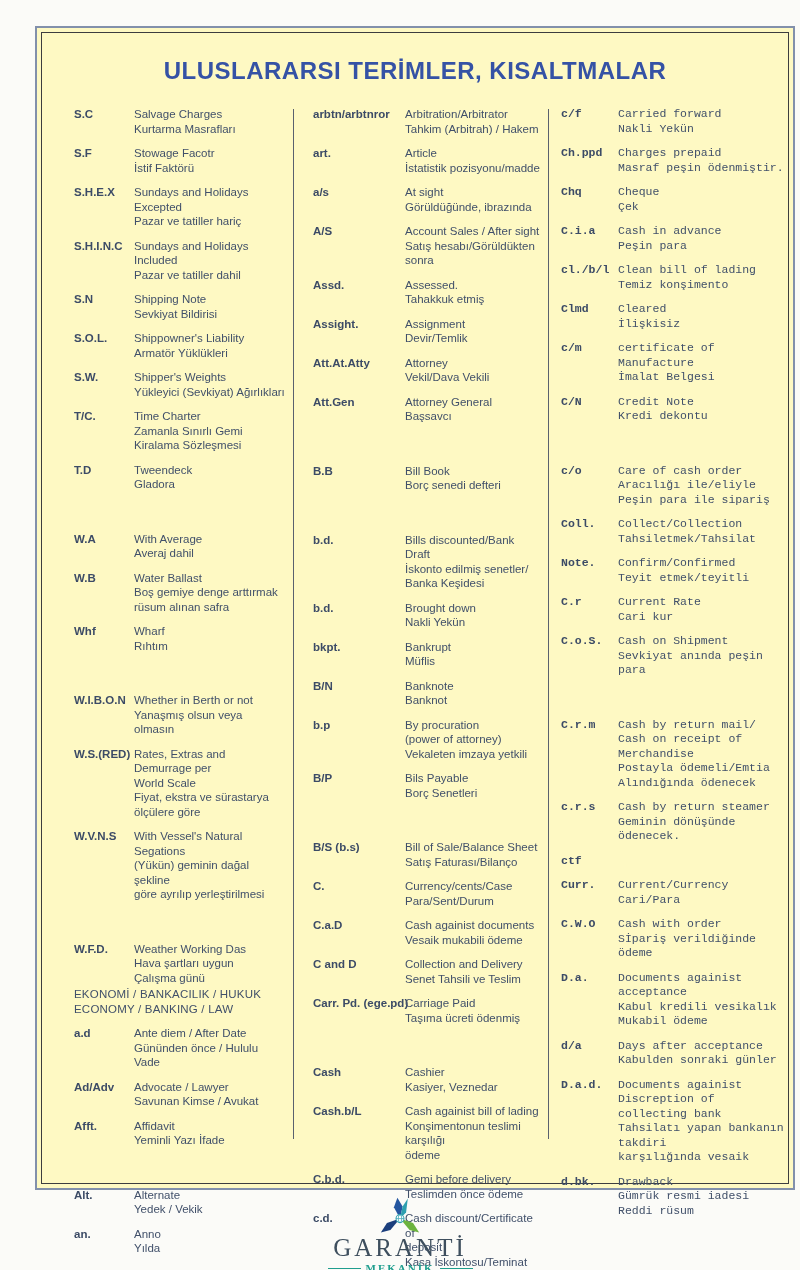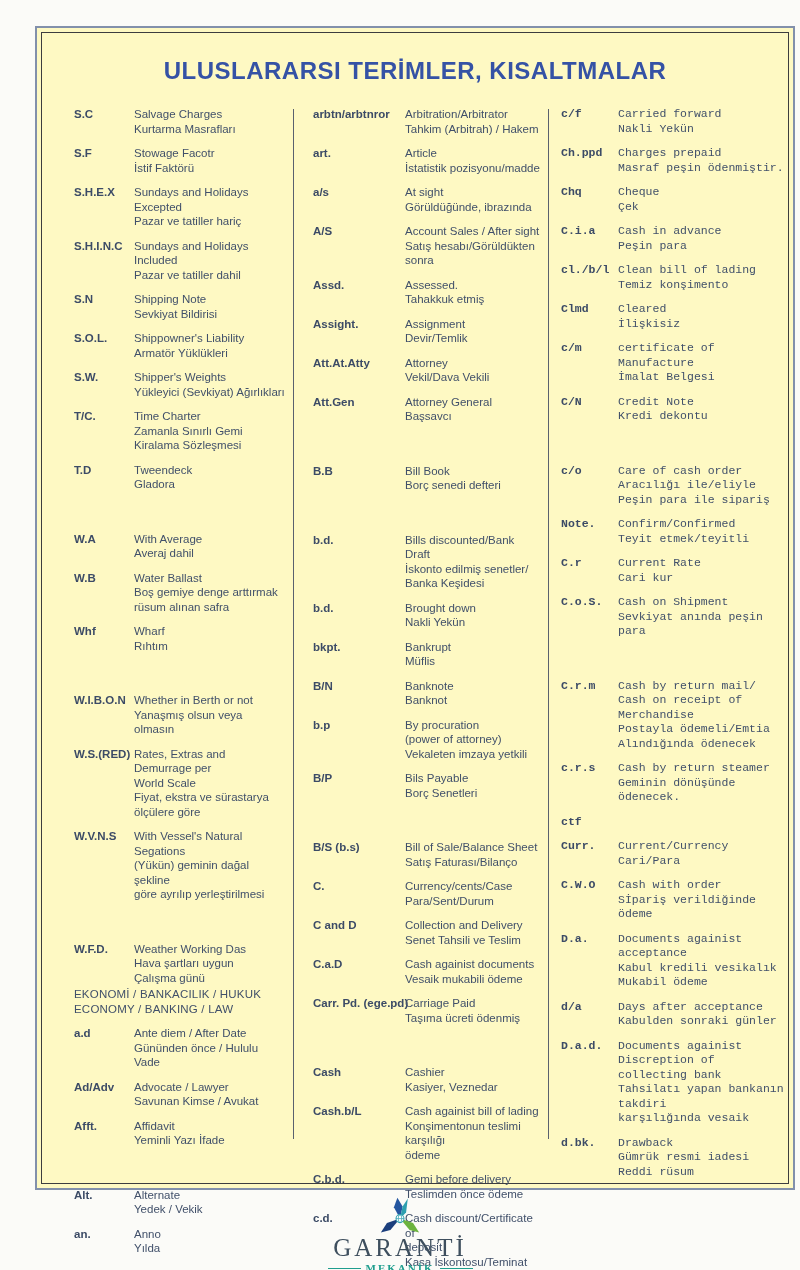--- a/index.html
+++ b/index.html
@@ -351,31 +351,31 @@
             </div>
           </div>
           <div class="entry">
             <div class="abbr">C.</div>
             <div class="def">
               <div class="line">Currency/cents/Case</div>
               <div class="line">Para/Sent/Durum</div>
             </div>
           </div>
           <div class="entry">
+            <div class="abbr">C.a.D</div>
+            <div class="def">
+              <div class="line">Cash againist documents</div>
+              <div class="line">Vesaik mukabili ödeme</div>
+            </div>
+          </div>
+          <div class="entry">
             <div class="abbr">C and D</div>
             <div class="def">
               <div class="line">Collection and Delivery</div>
               <div class="line">Senet Tahsili ve Teslim</div>
-            </div>
-          </div>
-          <div class="entry">
-            <div class="abbr">C.a.D</div>
-            <div class="def">
-              <div class="line">Cash againist documents</div>
-              <div class="line">Vesaik mukabili ödeme</div>
             </div>
           </div>
           <div class="entry">
             <div class="abbr">Carr. Pd. (ege.pd)</div>
             <div class="def">
               <div class="line">Carriage Paid</div>
               <div class="line">Taşıma ücreti ödenmiş</div>
             </div>
           </div>
           <div class="entry gap">
@@ -473,20 +473,27 @@
               <div class="line">Credit Note</div>
               <div class="line">Kredi dekontu</div>
             </div>
           </div>
           <div class="entry gap">
             <div class="abbr">c/o</div>
             <div class="def">
               <div class="line">Care of cash order</div>
               <div class="line">Aracılığı ile/eliyle</div>
               <div class="line">Peşin para ile sipariş</div>
+            </div>
+          </div>
+          <div class="entry">
+            <div class="abbr">Coll.</div>
+            <div class="def">
+              <div class="line">Collect/Collection</div>
+              <div class="line">Tahsiletmek/Tahsilat</div>
             </div>
           </div>
           <div class="entry">
             <div class="abbr">Note.</div>
             <div class="def">
               <div class="line">Confirm/Confirmed</div>
               <div class="line">Teyit etmek/teyitli</div>
             </div>
           </div>
           <div class="entry">

